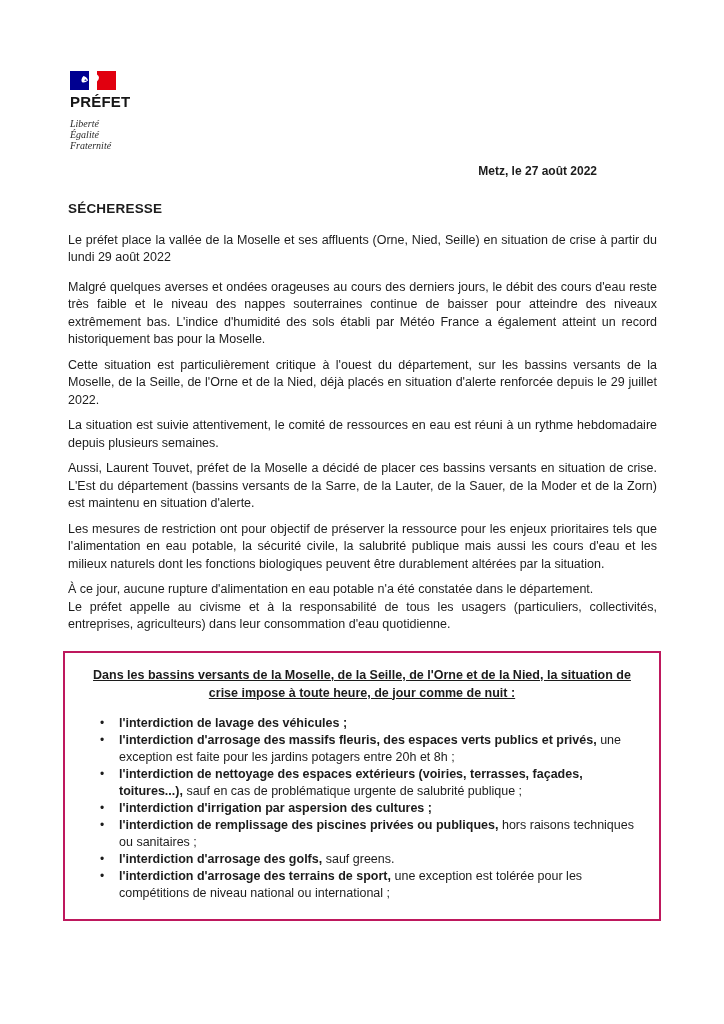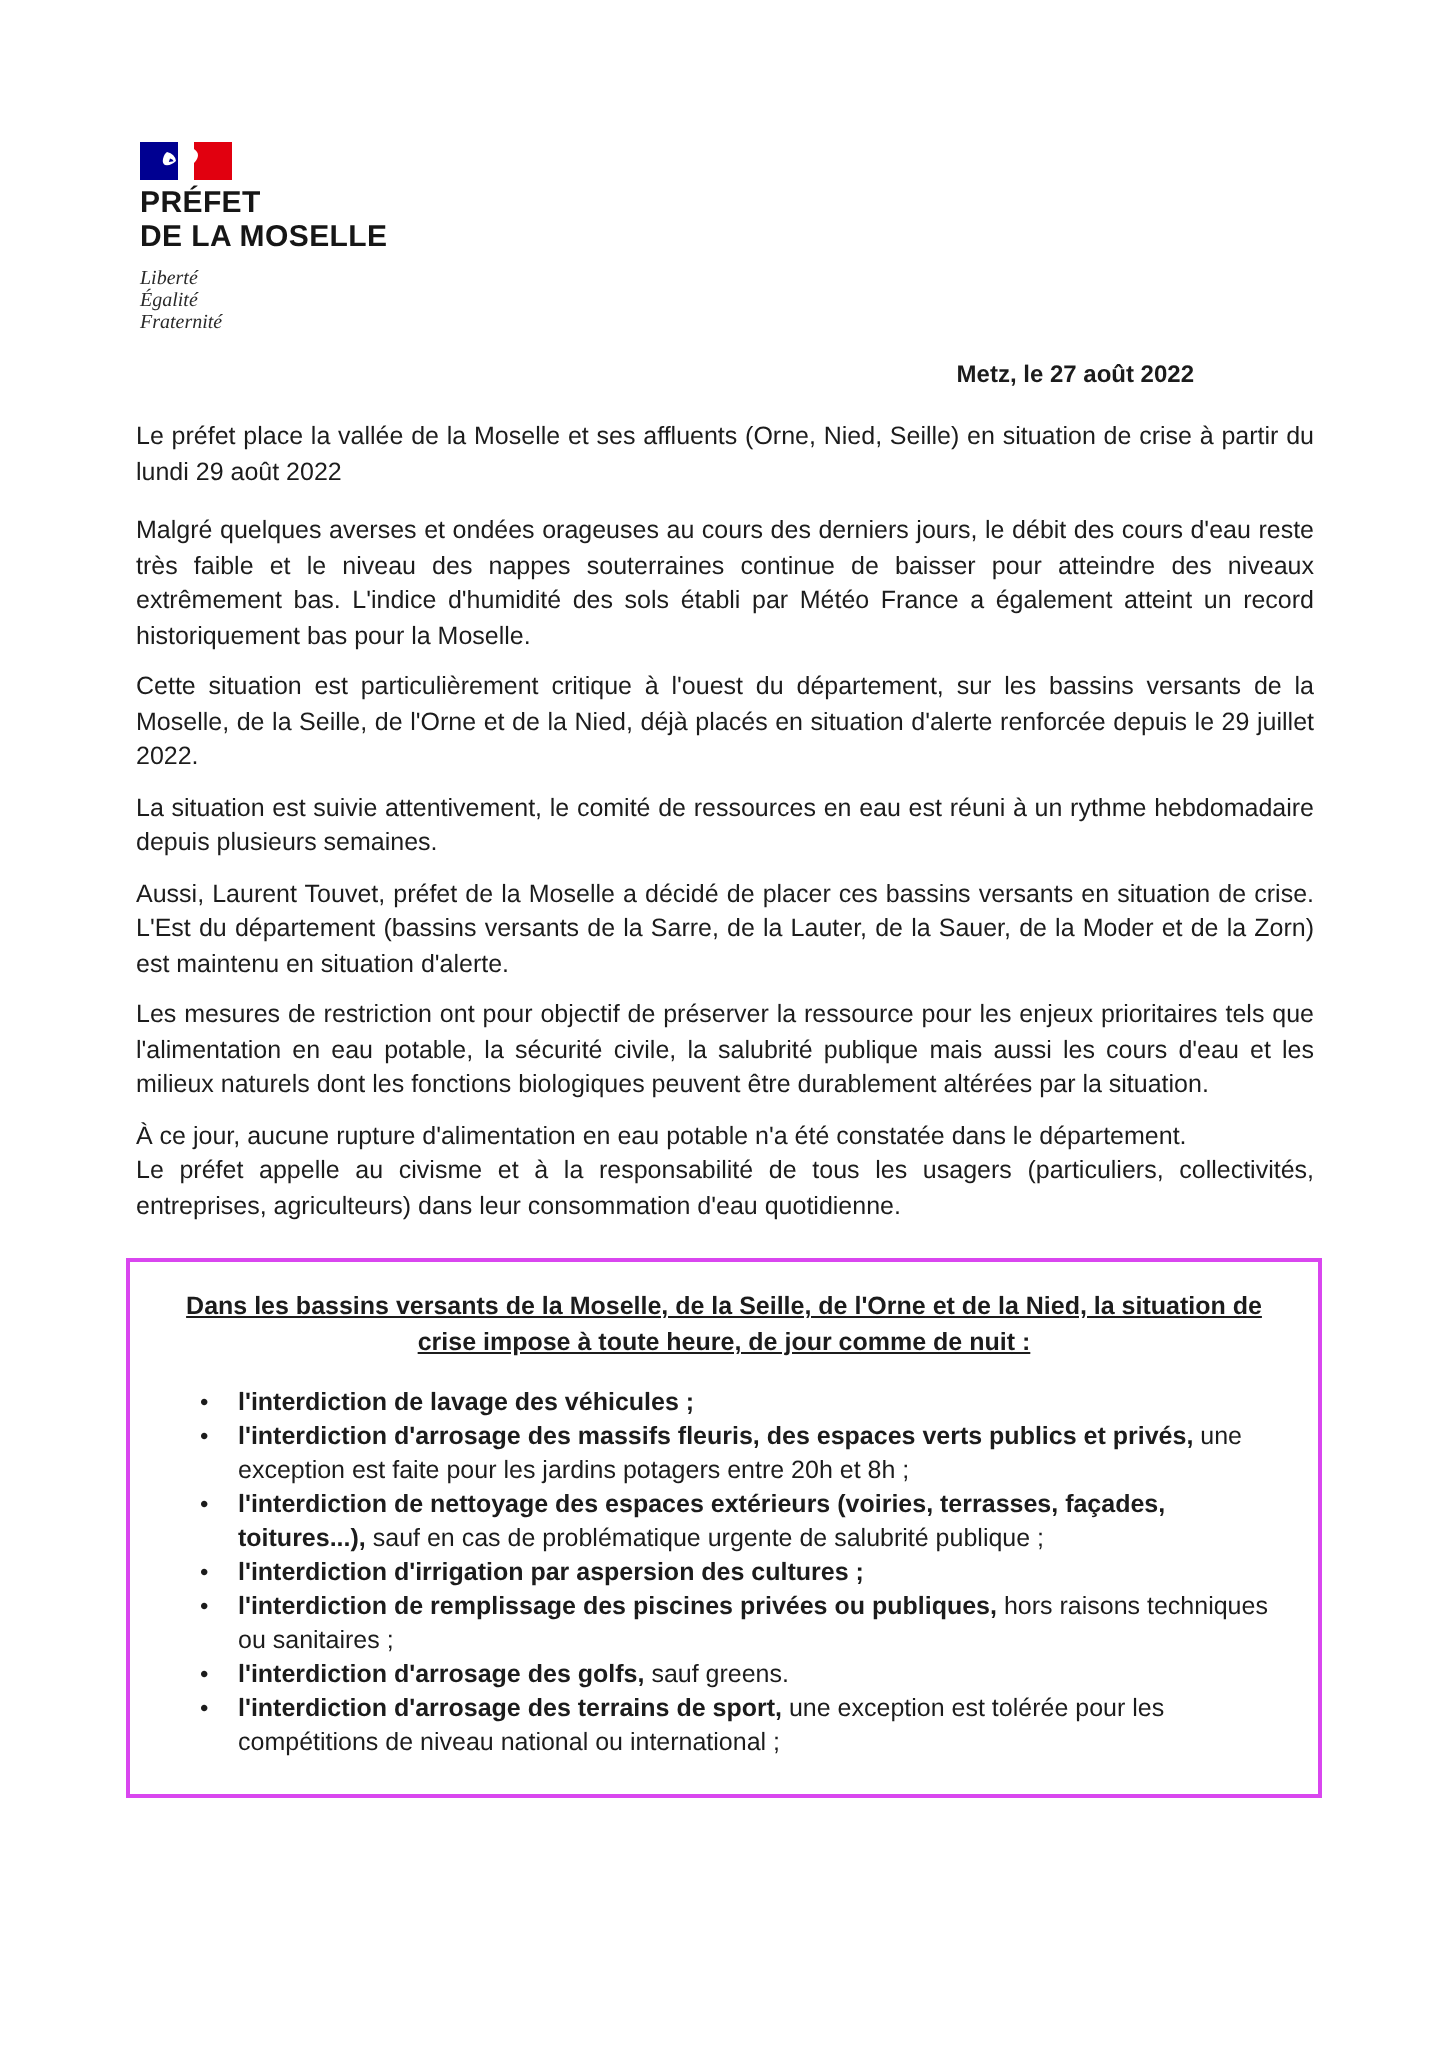--- a/index.html
+++ b/index.html
@@ -66,21 +66,21 @@
   }
   .headline {
     margin-top: 16px;
     font-weight: normal;
   }
   .first-para { margin-top: 12px; }
 
   
   .box {
     margin: 17px -4px 0 -5px;
-    border: 2px solid #d946ef;
+    border: 2px solid #be185d;
     padding: 13px 22px 17px 22px;
     box-sizing: border-box;
   }
   .box-heading {
     font-size: 12.5px;
     line-height: 18px;
     font-weight: bold;
     text-align: center;
     text-decoration: underline;
   }
@@ -112,31 +112,31 @@
 
   <div class="logo">
     <svg class="flag" width="46" height="19" viewBox="0 0 46 19" aria-hidden="true">
       <rect x="0" y="0" width="19" height="19" fill="#000091"></rect>
       <rect x="27" y="0" width="19" height="19" fill="#e1000f"></rect>
       <path d="M13.5 5 q4 1 4.5 4.5 q-2.5 2.5 -5.5 2 q-1.5 -1 -1 -3 q0.5 -2.5 2 -3.5 z" fill="#ffffff"></path>
       <path d="M15 8.2 q1.5 0.3 1.8 1.4 l-2.4 0.4 z" fill="#000091"></path>
       <path d="M27 3.5 q4 2.8 0 7 z" fill="#ffffff"></path>
     </svg>
     <div class="inst-line">PRÉFET</div>
-    <div class="inst-line">DE LA MOSELLE</div>
     <div class="motto">
       <div>Liberté</div>
       <div>Égalité</div>
       <div>Fraternité</div>
     </div>
   </div>
 
 
   <div class="dateline">Metz, le 27 août 2022</div>
 
+  <div class="subject">SÉCHERESSE</div>
 
   <p class="para headline">Le préfet place la vallée de la Moselle et ses affluents (Orne, Nied, Seille) en situation de crise à partir du lundi 29 août 2022</p>
 
   <p class="para first-para">Malgré quelques averses et ondées orageuses au cours des derniers jours, le débit des cours d'eau reste très faible et le niveau des nappes souterraines continue de baisser pour atteindre des niveaux extrêmement bas. L'indice d'humidité des sols établi par Météo France a également atteint un record historiquement bas pour la Moselle.</p>
   <p class="para">Cette situation est particulièrement critique à l'ouest du département, sur les bassins versants de la Moselle, de la Seille, de l'Orne et de la Nied, déjà placés en situation d'alerte renforcée depuis le 29 juillet 2022.</p>
   <p class="para">La situation est suivie attentivement, le comité de ressources en eau est réuni à un rythme hebdomadaire depuis plusieurs semaines.</p>
   <p class="para">Aussi, Laurent Touvet, préfet de la Moselle a décidé de placer ces bassins versants en situation de crise. L'Est du département (bassins versants de la Sarre, de la Lauter, de la Sauer, de la Moder et de la Zorn) est maintenu en situation d'alerte.</p>
   <p class="para">Les mesures de restriction ont pour objectif de préserver la ressource pour les enjeux prioritaires tels que l'alimentation en eau potable, la sécurité civile, la salubrité publique mais aussi les cours d'eau et les milieux naturels dont les fonctions biologiques peuvent être durablement altérées par la situation.</p>
 
   <p class="para">

